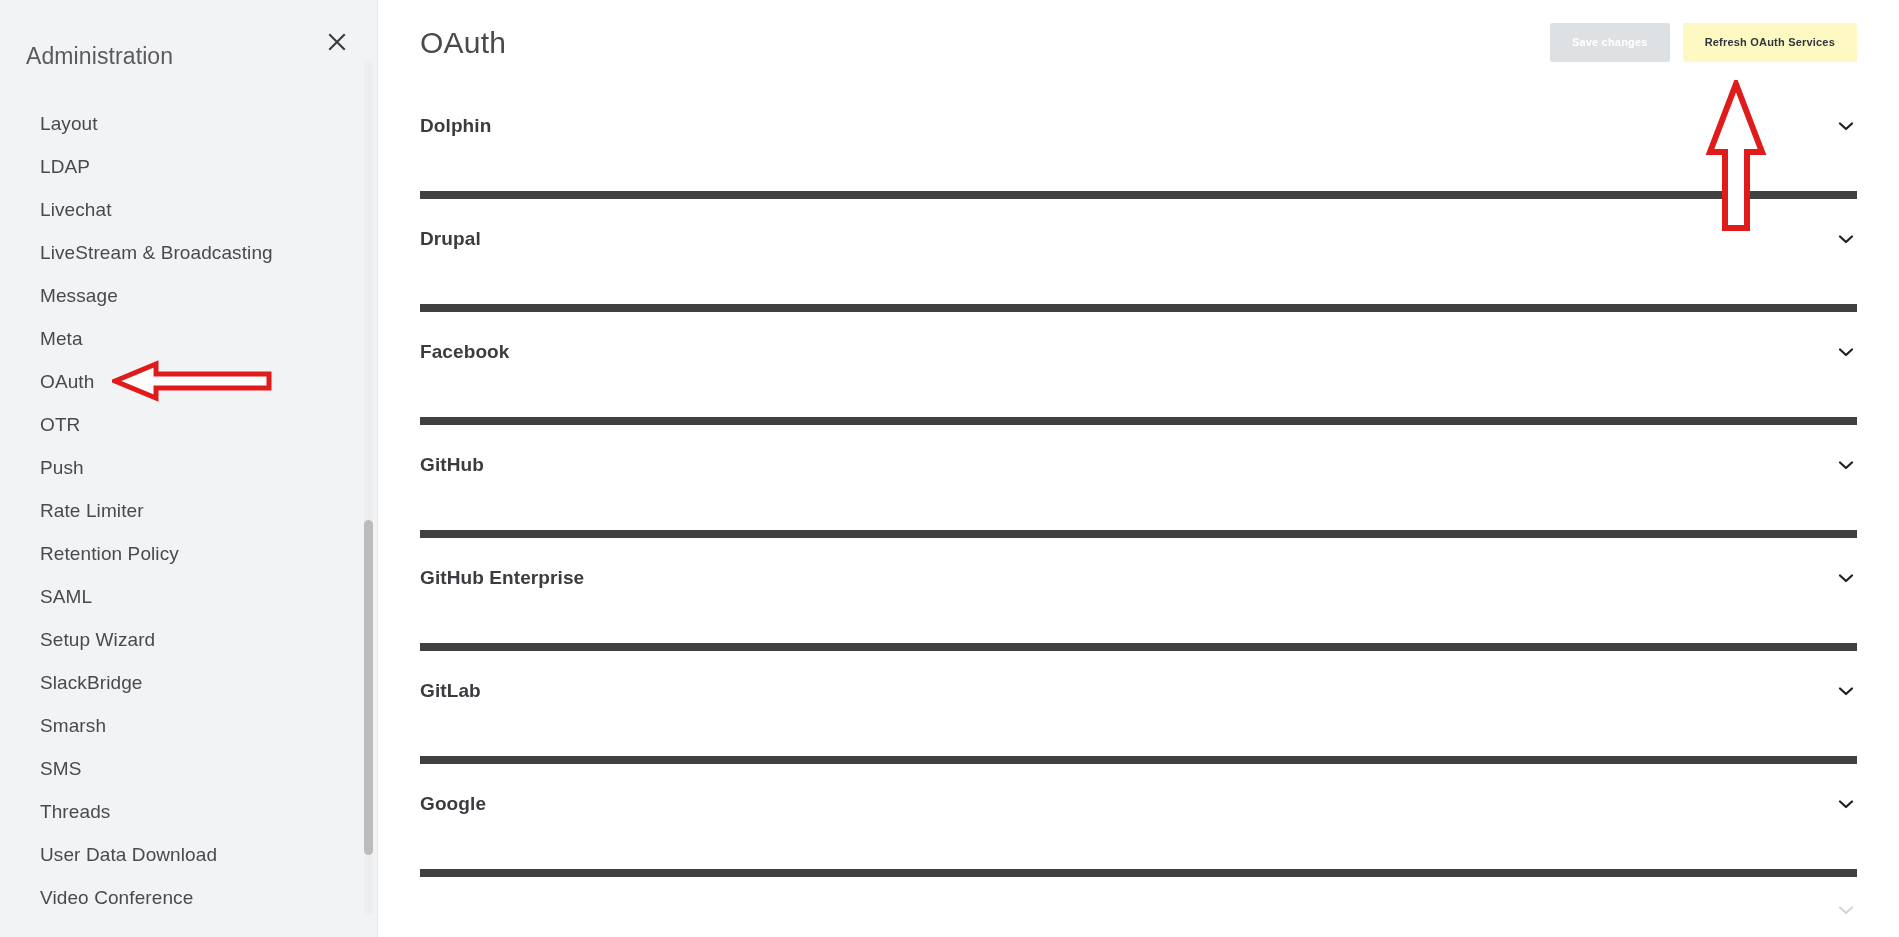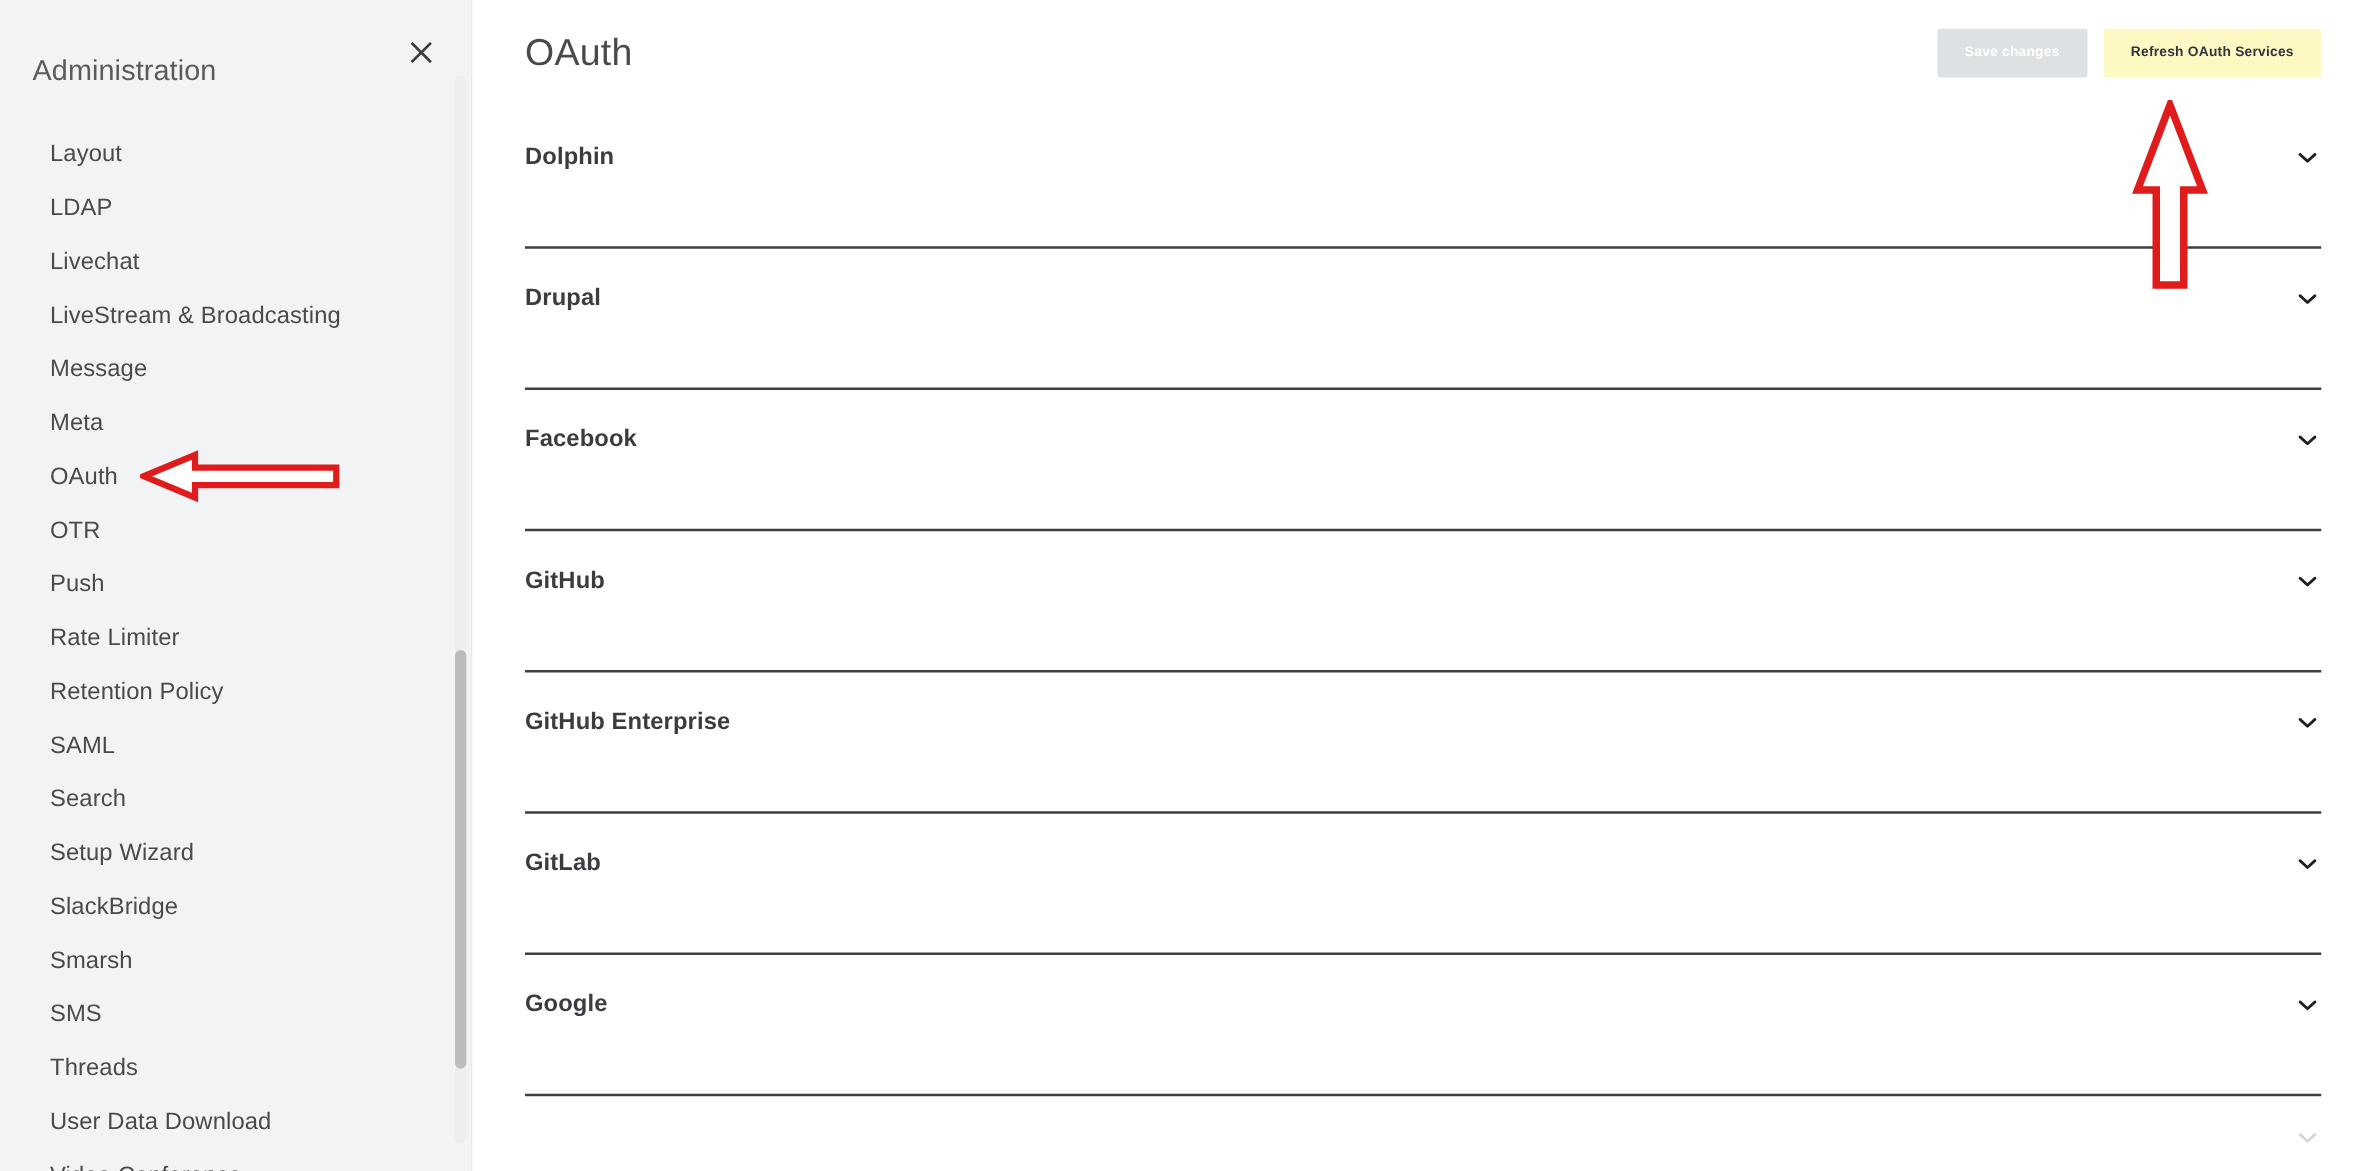--- a/index.html
+++ b/index.html
@@ -153,21 +153,21 @@
   .services {
     position: relative;
     padding: 0 42px;
   }
   .service-row {
     position: relative;
     height: 113px;
     display: flex;
     align-items: flex-start;
     padding-top: 29px;
-    border-bottom: 2px solid #404040;
+    border-bottom: 8px solid #404040;
     cursor: pointer;
   }
   .service-name {
     font-size: 19px;
     font-weight: bold;
     color: #3b3b40;
     letter-spacing: 0.1px;
   }
   .chevron {
     margin-left: auto;
@@ -242,23 +242,20 @@
         <div class="sidebar-item">
           <span>Rate Limiter</span>
         </div>
         <div class="sidebar-item">
           <span>Retention Policy</span>
         </div>
         <div class="sidebar-item">
           <span>SAML</span>
         </div>
         <div class="sidebar-item">
-          <span>Search</span>
-        </div>
-        <div class="sidebar-item">
           <span>Setup Wizard</span>
         </div>
         <div class="sidebar-item">
           <span>SlackBridge</span>
         </div>
         <div class="sidebar-item">
           <span>Smarsh</span>
         </div>
         <div class="sidebar-item">
           <span>SMS</span>

